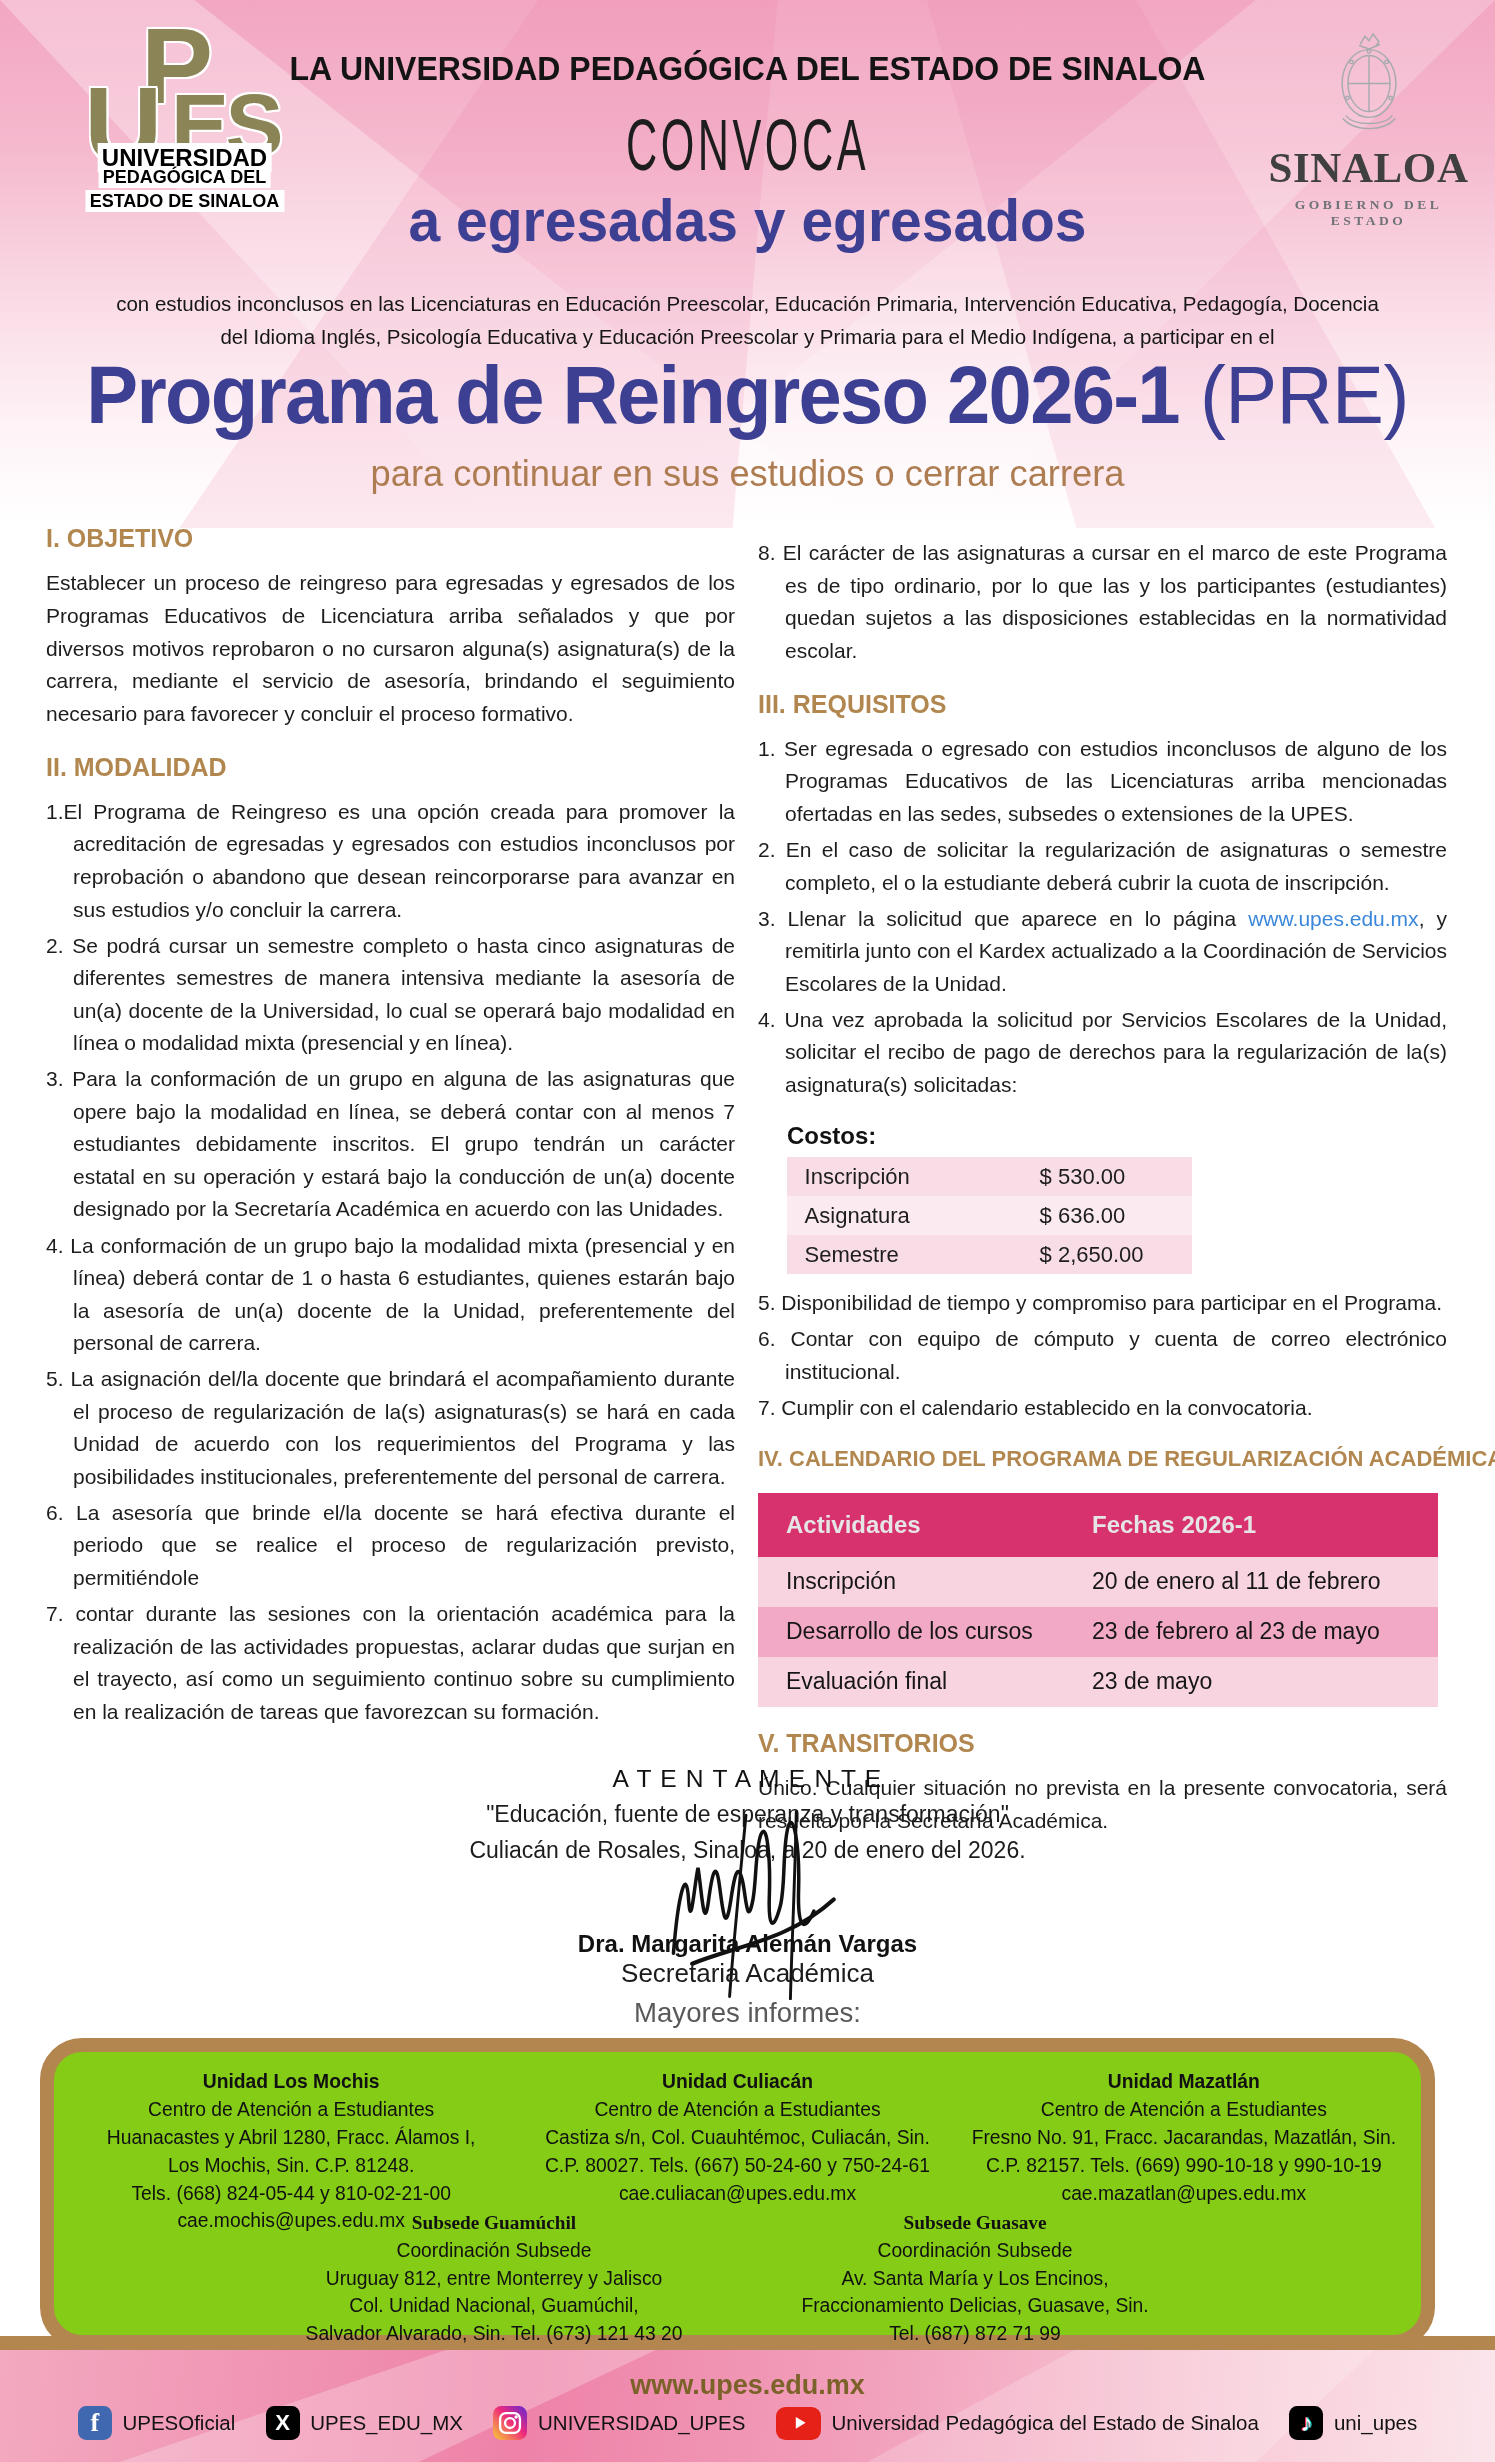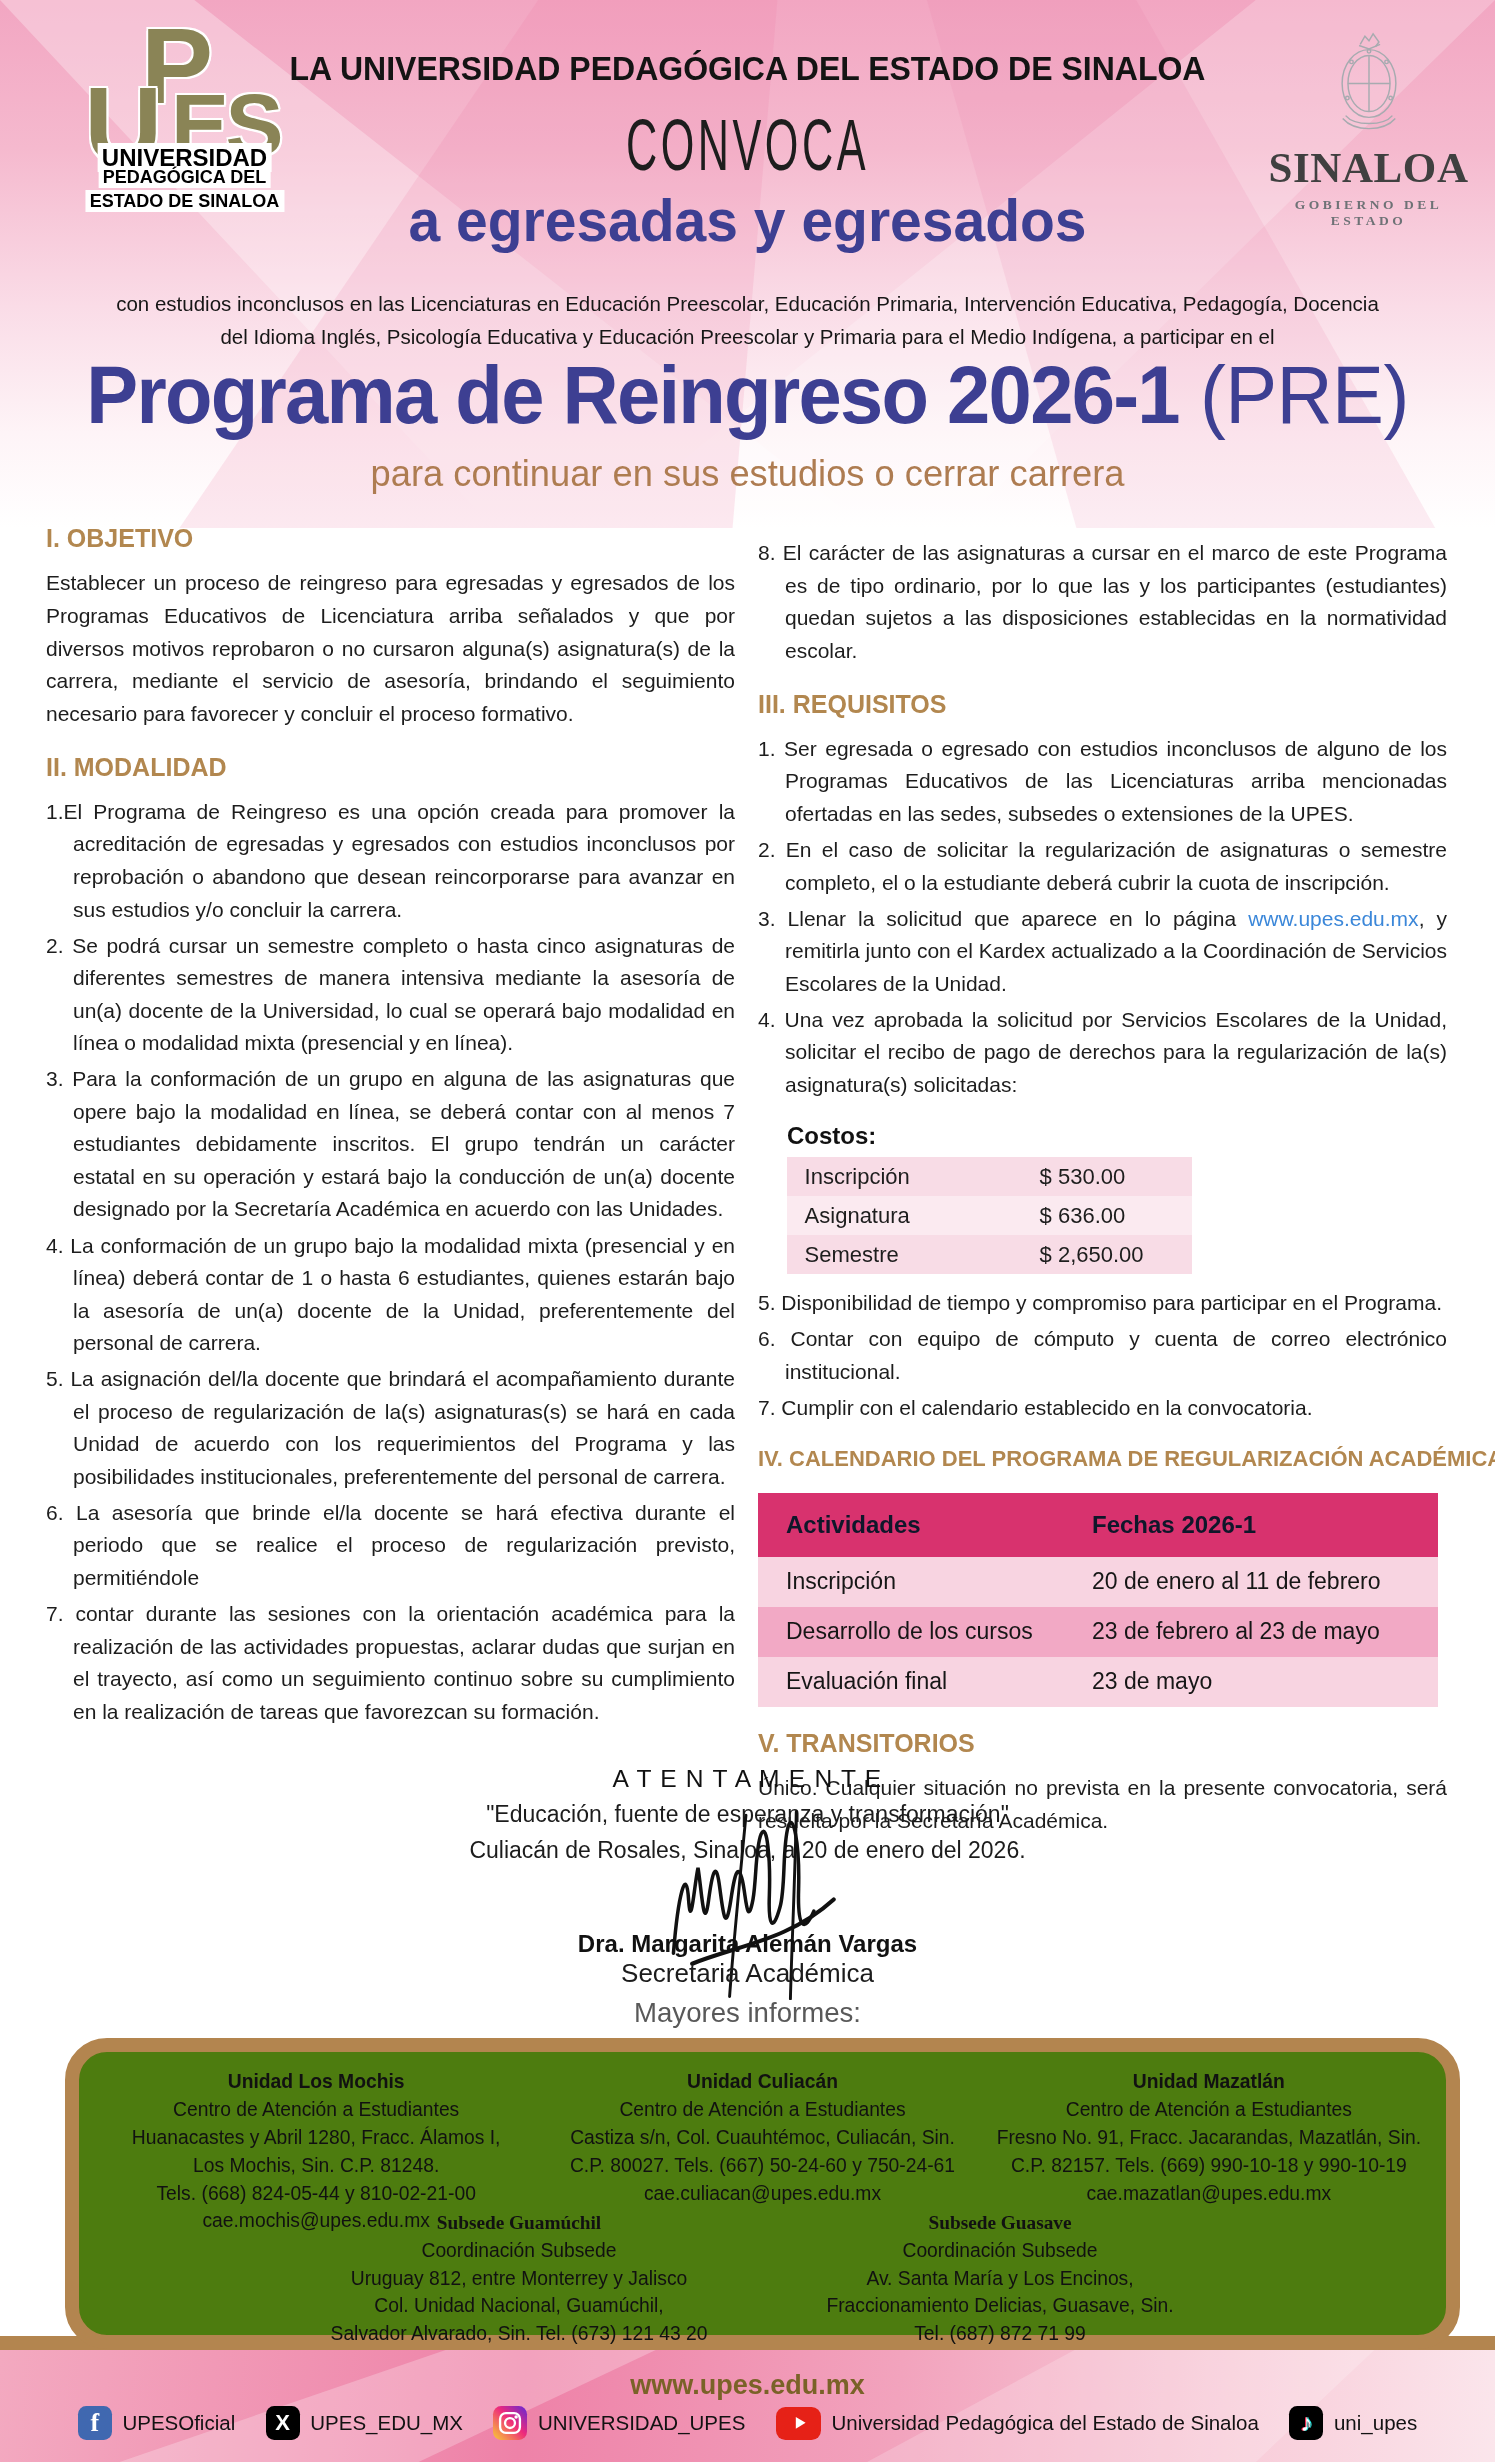--- a/index.html
+++ b/index.html
@@ -71,43 +71,43 @@
   
   .costos { margin:15.2px 0 13px 29px; width:405px; text-align:left; }
   .costos-title { font-weight:700; font-size:24px; color:#111; margin-bottom:3.5px; }
   .costos-row { display:flex; align-items:center; height:39px; padding:0 17.6px; font-size:22px; }
   .costos-row:nth-child(odd) { background:#FBEAF0; }
   .costos-row:nth-child(even) { background:#F8DCE6; }
   .costos-label { width:235px; }
   .costos-value { flex:1; }
   
   .cal { margin-top:16.4px; width:680px; text-align:left; }
-  .cal-header { display:flex; align-items:center; background:#D8326E; color:#0f172a;
+  .cal-header { display:flex; align-items:center; background:#D8326E; color:#e5e5e5;
     font-weight:700; font-size:24px; height:64px; }
   .cal-row { display:flex; align-items:center; height:50px; font-size:23px; color:#161616; }
   .cal-row.odd { background:#F8D4E1; }
   .cal-row.even { background:#F2A9C5; }
   .cal .c1 { padding-left:28px; width:334px; }
   .cal .c2 { flex:1; }
   .cal-heading { color:#B2874F; font-size:22px; font-weight:700; margin:17.6px 0 0; text-align:left; white-space:nowrap; }
   
   .atentamente { position:absolute; top:1765px; left:0; width:1495px; text-align:center;
     font-size:24.6px; color:#111; letter-spacing:1.2px; }
   .quote { position:absolute; top:1801px; left:0; width:1495px; text-align:center; font-size:23px; }
   .place-date { position:absolute; top:1837px; left:0; width:1495px; text-align:center; font-size:23px; }
   .signature { position:absolute; top:1807px; left:657px; width:199px; height:193px; }
   .signer-name { position:absolute; top:1930px; left:0; width:1495px; text-align:center;
     font-size:24px; font-weight:700; color:#111; }
   .signer-role { position:absolute; top:1958px; left:0; width:1495px; text-align:center; font-size:26px; }
   .more-info { position:absolute; top:1997px; left:0; width:1495px; text-align:center;
     font-size:27.6px; color:#595959; }
   
   .bottom-band { position:absolute; top:2336px; left:0; width:1495px; height:14px; background:#B3854F; }
-  .contact-box { position:absolute; top:2038px; left:65px; width:1395px; height:311px;
-    border:14px solid #B3854F; border-radius:42px; background:#4d7c0f; }
+  .contact-box { position:absolute; top:2038px; left:40px; width:1395px; height:311px;
+    border:14px solid #B3854F; border-radius:42px; background:#84cc16; }
   .units { display:flex; padding:16.4px 14px 0; }
   .unit { flex:1; text-align:center; font-size:19.3px; line-height:1.44; color:#111; }
   .unit-name { font-weight:700; }
   .subsede { position:absolute; text-align:center; font-size:19.3px; line-height:1.44; color:#111; width:528px; }
   .subsede-1 { top:157px; left:176px; }
   .subsede-2 { top:157px; left:657px; }
   .subsede-name { font-weight:700;font-family:Liberation Serif, serif; }
   
   .website { position:absolute; top:2370px; left:0; width:1495px; text-align:center;
     font-weight:700; font-size:27px; color:#7A6228; }

